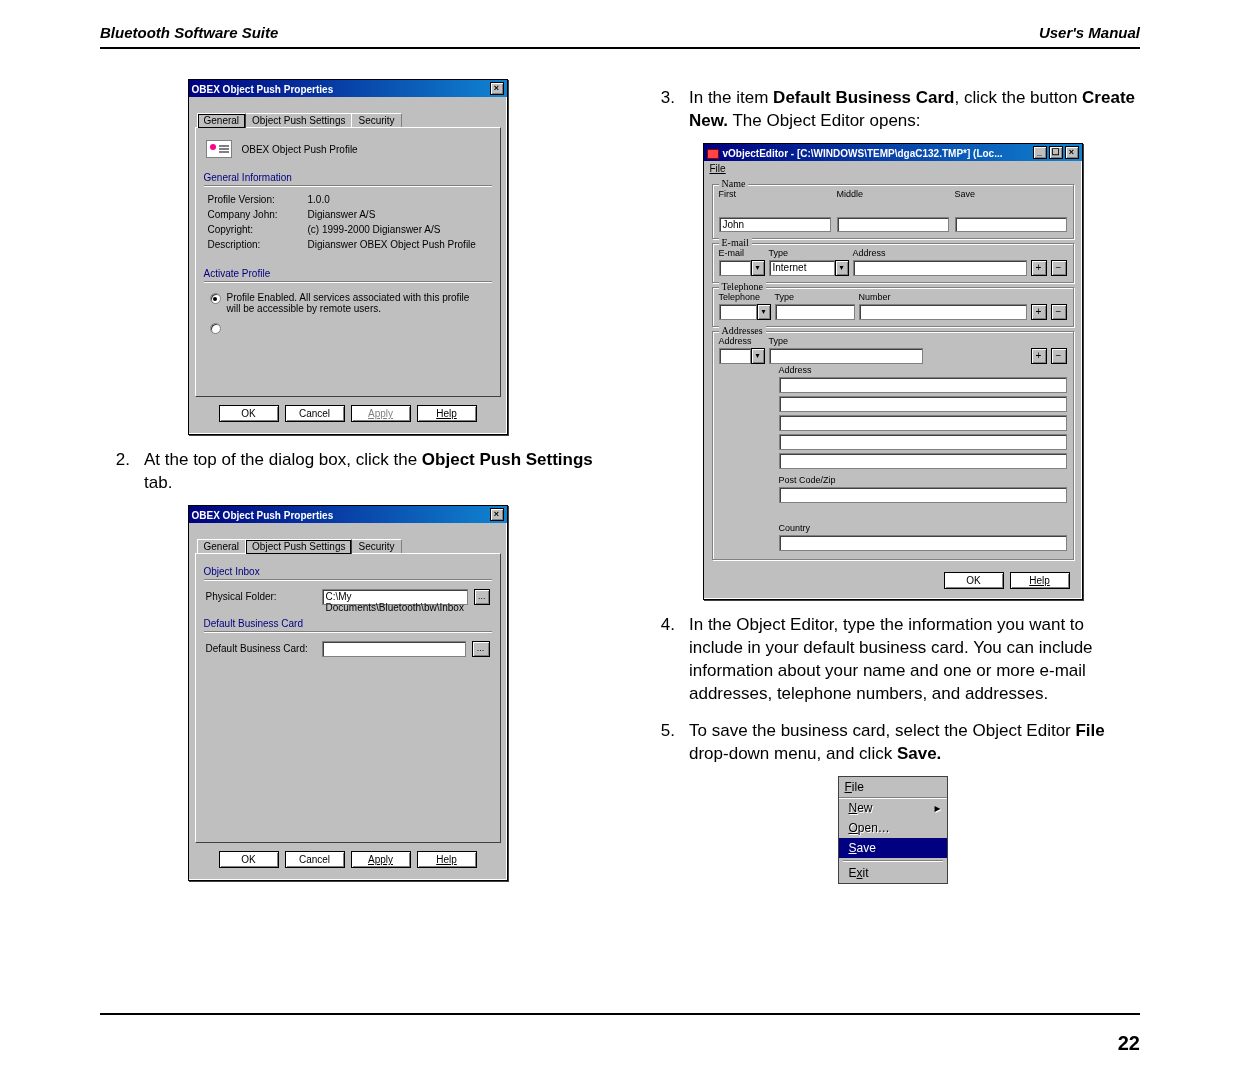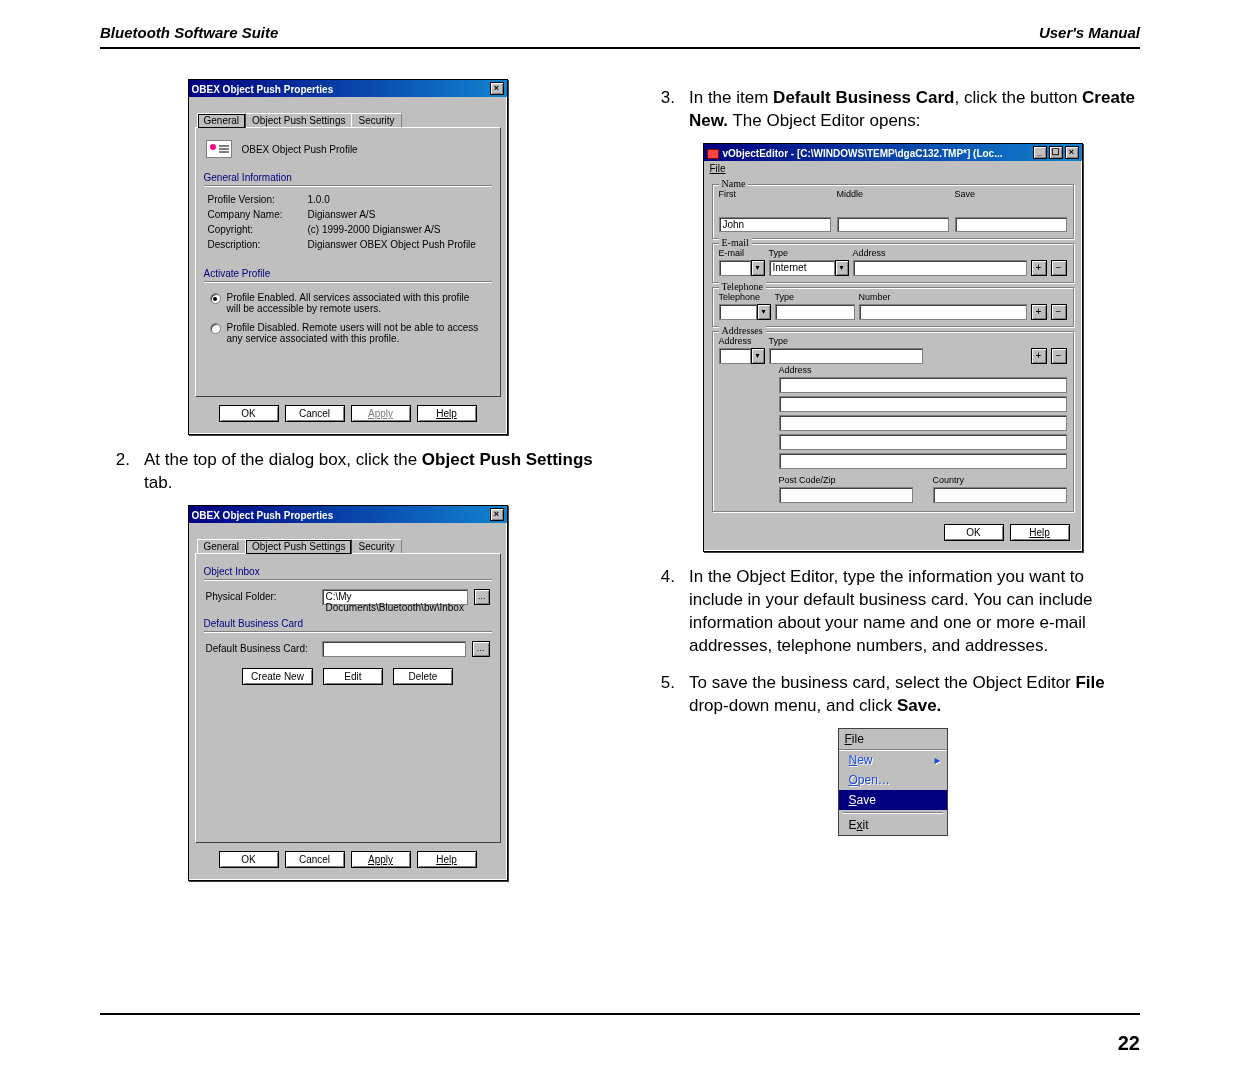--- a/index.html
+++ b/index.html
@@ -148,37 +148,37 @@
   .dlg.editor { width: 380px; }
   .dlg.dlg1 { width: 320px;}
   .dlg.dlg2 { width: 320px;}
   .menulabel { padding:2px 6px; font-size:10px; }
   .triple .field { flex:1; }
   .triple .col3 { flex:1; display:flex; flex-direction:column; gap:18px;}
   .label-sm { font-size:9px; }
   .dd { width:14px;height:16px; background:#bfbfbf;border:1px solid #000; box-shadow: inset 1px 1px 0 #fff, inset -1px -1px 0 #808080; font-size:8px;text-align:center;line-height:13px;}
   .stack { display:flex; flex-direction:column; gap:3px; padding:2px 0;}
   .indent { margin-left:60px; }
-  .pair { display:flex; gap:20px; padding:4px 0 2px 0;}
+  .pair { display:flex; gap:20px; padding:4px 0 2px 0;flex-direction:column;}
   .pair .half{ flex:1; display:flex; flex-direction:column; gap:2px;}
   .editor .btnrow { justify-content:flex-end; padding-right:4px;}
   .sq { width:16px;height:16px;background:#bfbfbf;border:1px solid #000;box-shadow: inset 1px 1px 0 #fff, inset -1px -1px 0 #808080; font-size:10px;text-align:center;line-height:13px;}
 
   
   .menu-snip {
     width:110px;
     margin:10px auto;
     border:1px solid #404040;
     background:#bfbfbf;
     font-family:"MS Sans Serif",sans-serif;
     font-size:12px;
   }
   .menu-snip .mbar { padding:3px 6px; border-bottom:1px solid #808080; box-shadow: 0 1px 0 #fff;}
   .menu-snip .mi { padding:3px 10px; position:relative;}
-  .menu-snip .mi.dis { color:#1d4ed8; text-shadow:1px 1px 0 #fff;}
+  .menu-snip .mi.dis { color:#000000; text-shadow:1px 1px 0 #fff;}
   .menu-snip .mi.sel { background:#000080; color:#fff;}
   .menu-snip .sep { border-top:1px solid #808080; box-shadow:0 1px 0 #fff; margin:2px 4px;}
   .menu-snip .arrow { position:absolute; right:6px; }
   .u { text-decoration:underline; }
 
 </style>
 </head>
 <body>
 
 <div class="page">
@@ -208,42 +208,41 @@
               <span class="icon-card"></span>
               <span>OBEX Object Push Profile</span>
             </div>
             <div class="grouptitle">General Information</div>
             <div class="groove"></div>
             <div class="kv">
                 <div class="k">Profile Version:</div>
                 <div class="v">1.0.0</div>
               </div>
             <div class="kv">
-                <div class="k">Company Name:</div>
+                <div class="k">Company John:</div>
                 <div class="v">Digianswer A/S</div>
               </div>
             <div class="kv">
                 <div class="k">Copyright:</div>
                 <div class="v">(c) 1999-2000 Digianswer A/S</div>
               </div>
             <div class="kv">
                 <div class="k">Description:</div>
                 <div class="v">Digianswer OBEX Object Push Profile</div>
               </div>
             <div class="grouptitle" style="margin-top:16px">Activate Profile</div>
             <div class="groove"></div>
             <div class="radio-row">
               <span class="radio">
                   <span class="dot"></span>
                 </span>
               <span style="font-size:10px;">Profile Enabled. All services associated with this profile will be accessible by remote users.</span>
             </div>
             <div class="radio-row">
               <span class="radio"></span>
-              <span style="font-size:10px;">Profile Disabled. Remote users will not be able to access any service associated with this profile.</span>
             </div>
           </div>
           <div class="btnrow">
             <div class="wbtn">OK</div>
             <div class="wbtn">Cancel</div>
             <div class="wbtn disabled"><span class="u">Apply</span></div>
             <div class="wbtn"><span class="u">Help</span></div>
           </div>
         </div>
       </div>
@@ -271,25 +270,20 @@
               <span class="lbl">Physical Folder:</span>
               <div class="field" style="flex:1">C:\My Documents\Bluetooth\bw\Inbox</div>
               <div class="brws">...</div>
             </div>
             <div class="grouptitle" style="margin-top:10px">Default Business Card</div>
             <div class="groove"></div>
             <div class="row">
               <span class="lbl">Default Business Card:</span>
               <div class="field" style="flex:1"></div>
               <div class="brws">...</div>
-            </div>
-            <div class="smallbtnrow">
-              <div class="wbtn">Create New</div>
-              <div class="wbtn">Edit</div>
-              <div class="wbtn">Delete</div>
             </div>
           </div>
           <div class="btnrow">
             <div class="wbtn">OK</div>
             <div class="wbtn">Cancel</div>
             <div class="wbtn"><span class="u">Apply</span></div>
             <div class="wbtn"><span class="u">Help</span></div>
           </div>
         </div>
       </div>

